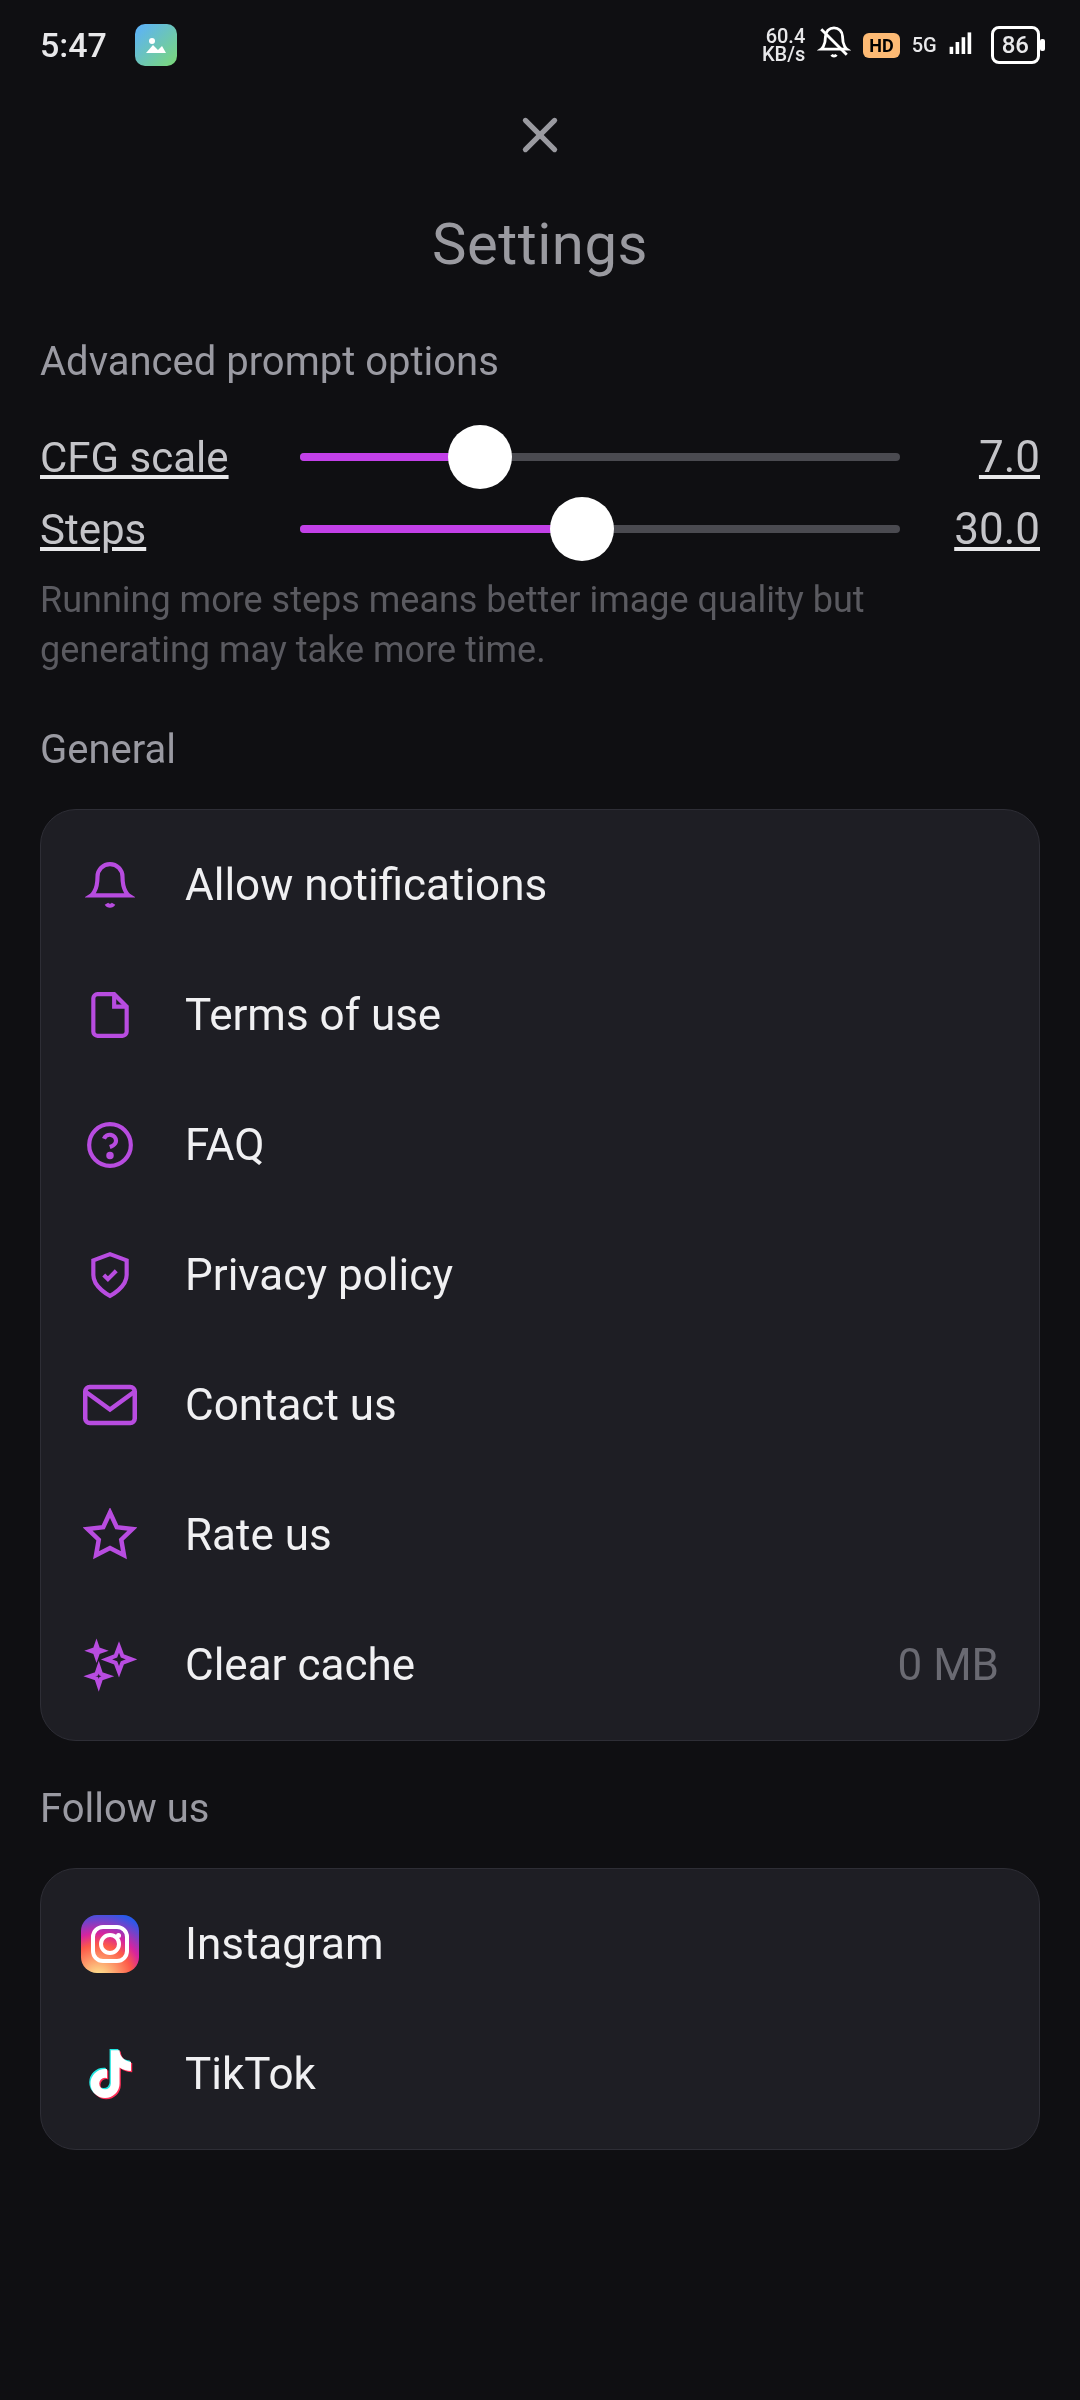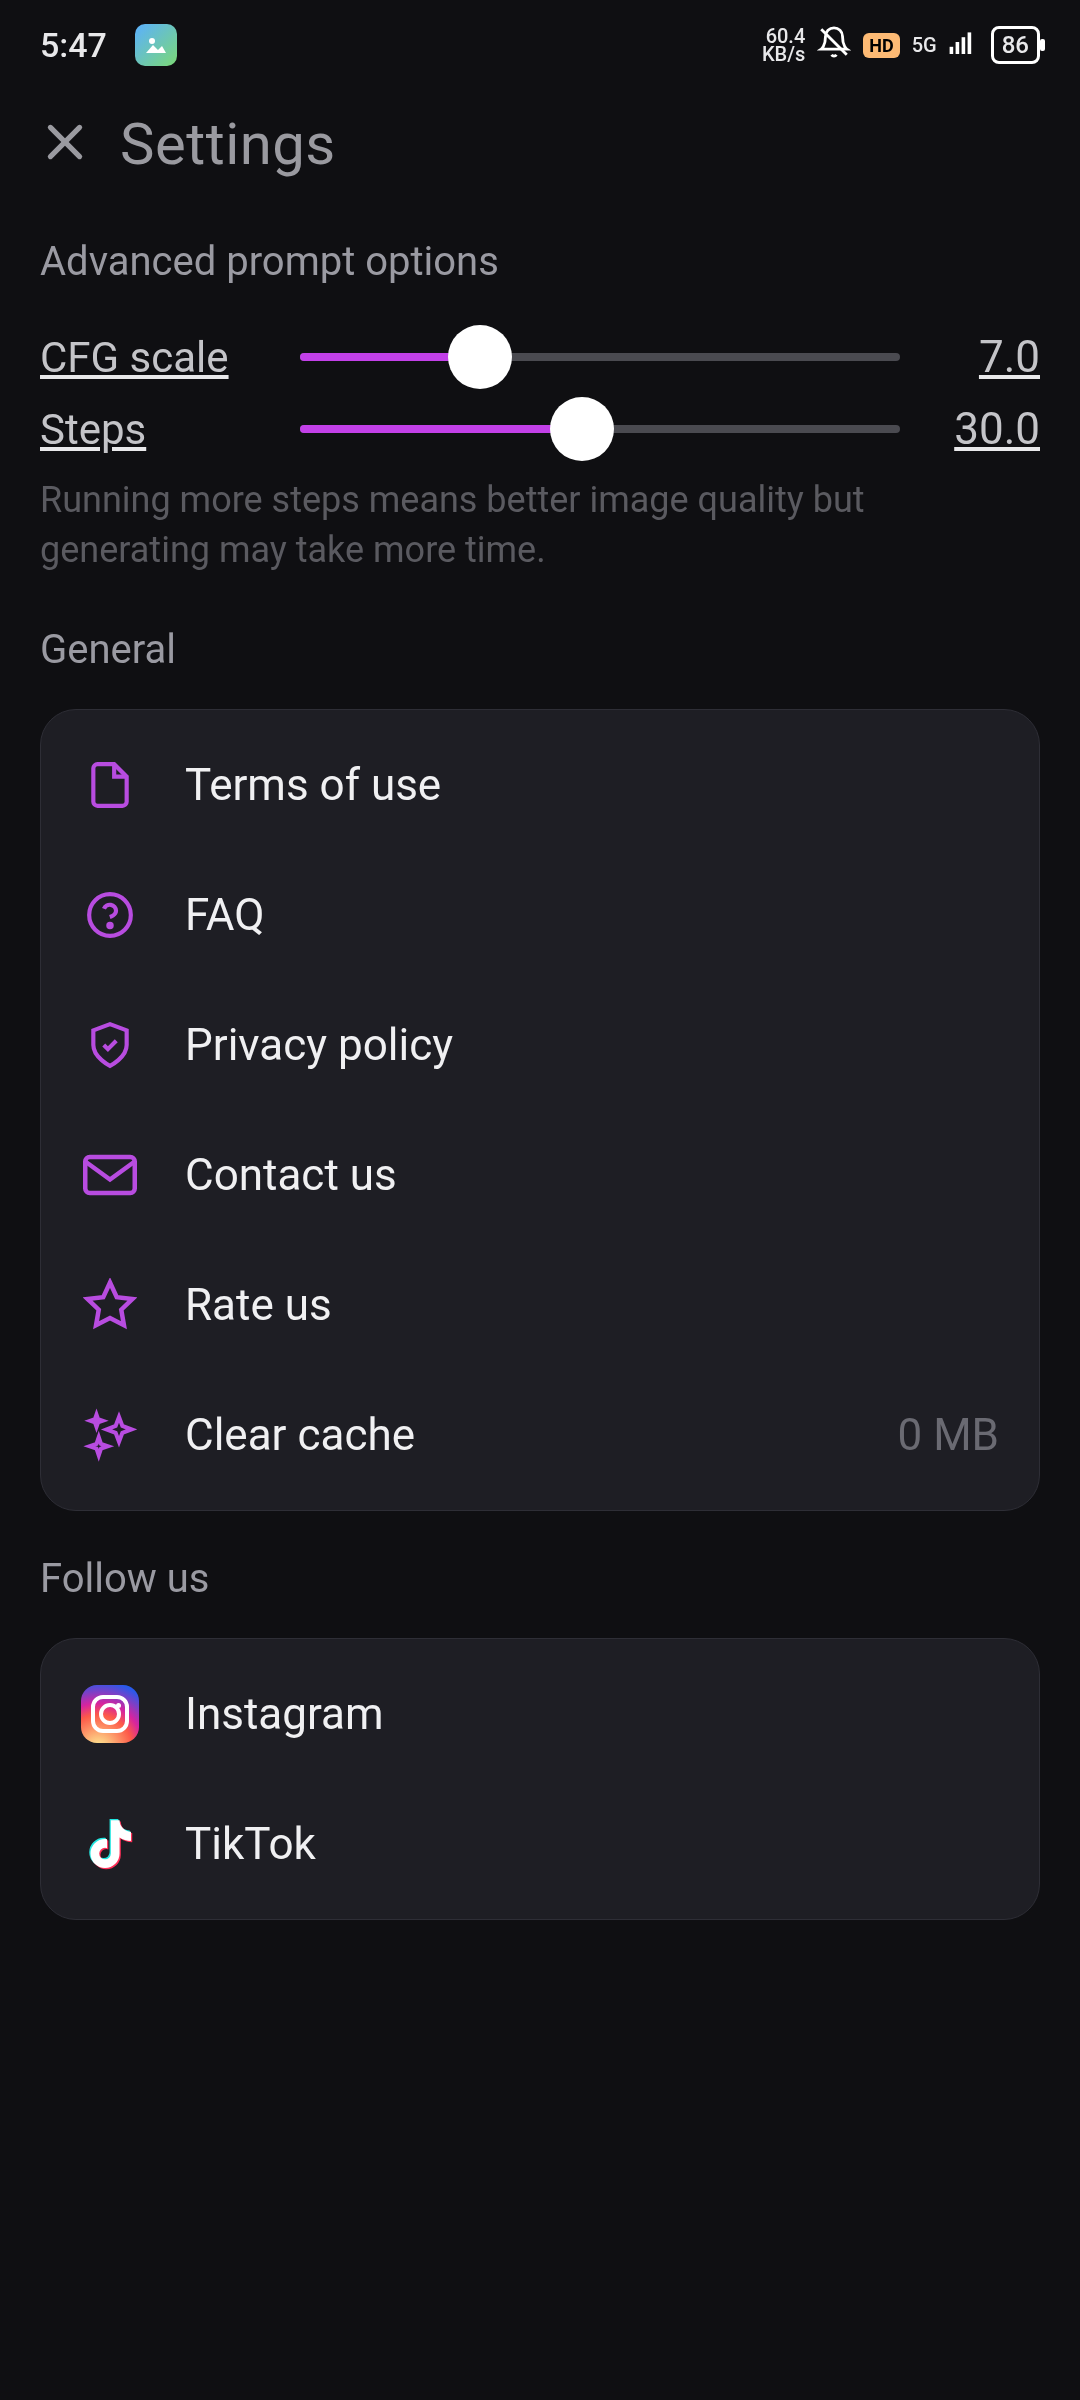--- a/index.html
+++ b/index.html
@@ -33,21 +33,22 @@
     border: 3px solid #fff; border-radius: 8px;
     padding: 2px 8px; font-size: 24px; position:relative;
   }
   .battery-box::after{
     content:""; position:absolute; right:-8px; top:30%; width:5px; height:40%;
     background:#fff; border-radius:2px;
   }
   .header {
     display: flex; align-items: center;
     padding: 20px 40px 60px 40px;
-    gap: 30px;
+    gap: 46px;
+    flex-direction: column;
   }
   .close-icon { color:#9a9aa0; }
   .title { font-size: 58px; color:#9a9aa0; font-weight:400; letter-spacing:0.5px; }
   .content { padding: 0 40px; }
   .section-label {
     font-size: 40px; color:#9a9aa2; font-weight:400;
     margin-bottom: 46px;
   }
   .slider-row {
     display:flex; align-items:center; margin-bottom: 20px; text-decoration: underline;
@@ -175,20 +176,29 @@
     <div class="slider-value">30.0</div>
   </div>
   <div class="slider-hint">Running more steps means better image quality but generating may take more time.</div>
 
   <div class="general-label">General</div>
 
   <div class="card">
     <div class="list-item">
       <span class="list-icon">
         <svg width="50" height="50" viewBox="0 0 24 24" fill="none" stroke="currentColor" stroke-width="2">
+            <path d="M18 8a6 6 0 00-12 0c0 7-3 9-3 9h18s-3-2-3-9"></path>
+            <path d="M13.7 21a2 2 0 01-3.4 0"></path>
+          </svg>
+      </span>
+      <span class="list-label">Allow notifications</span>
+    </div>
+    <div class="list-item">
+      <span class="list-icon">
+        <svg width="50" height="50" viewBox="0 0 24 24" fill="none" stroke="currentColor" stroke-width="2">
             <path d="M14 2H6a2 2 0 00-2 2v16a2 2 0 002 2h12a2 2 0 002-2V8z"></path>
             <path d="M14 2v6h6"></path>
           </svg>
       </span>
       <span class="list-label">Terms of use</span>
     </div>
     <div class="list-item">
       <span class="list-icon">
         <svg width="50" height="50" viewBox="0 0 24 24" fill="none" stroke="currentColor" stroke-width="2">
             <circle cx="12" cy="12" r="10"></circle>

